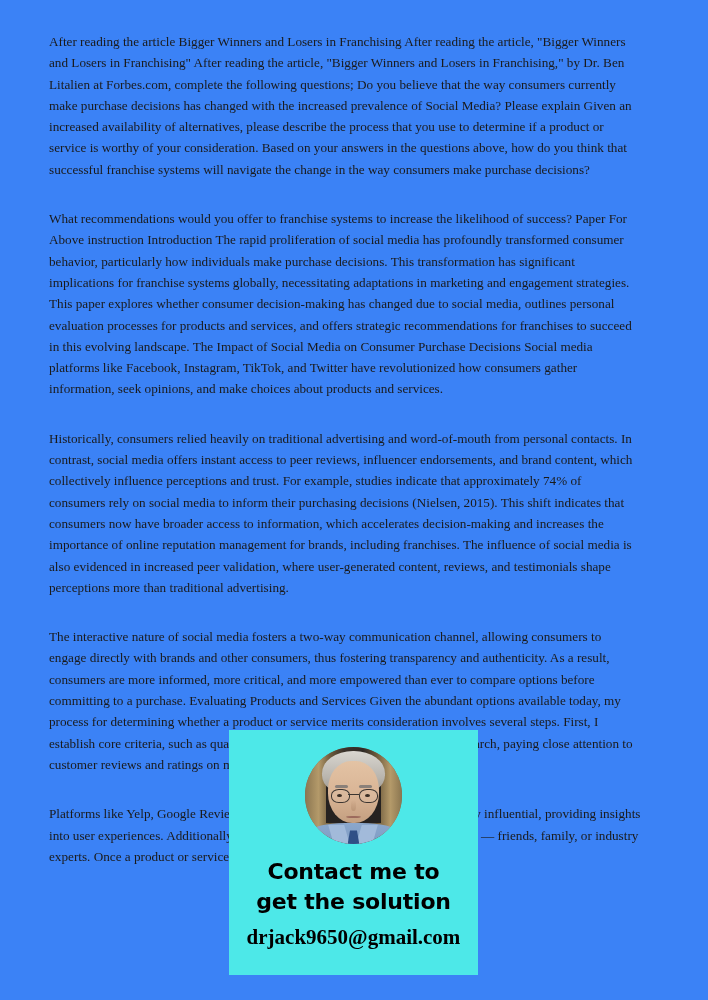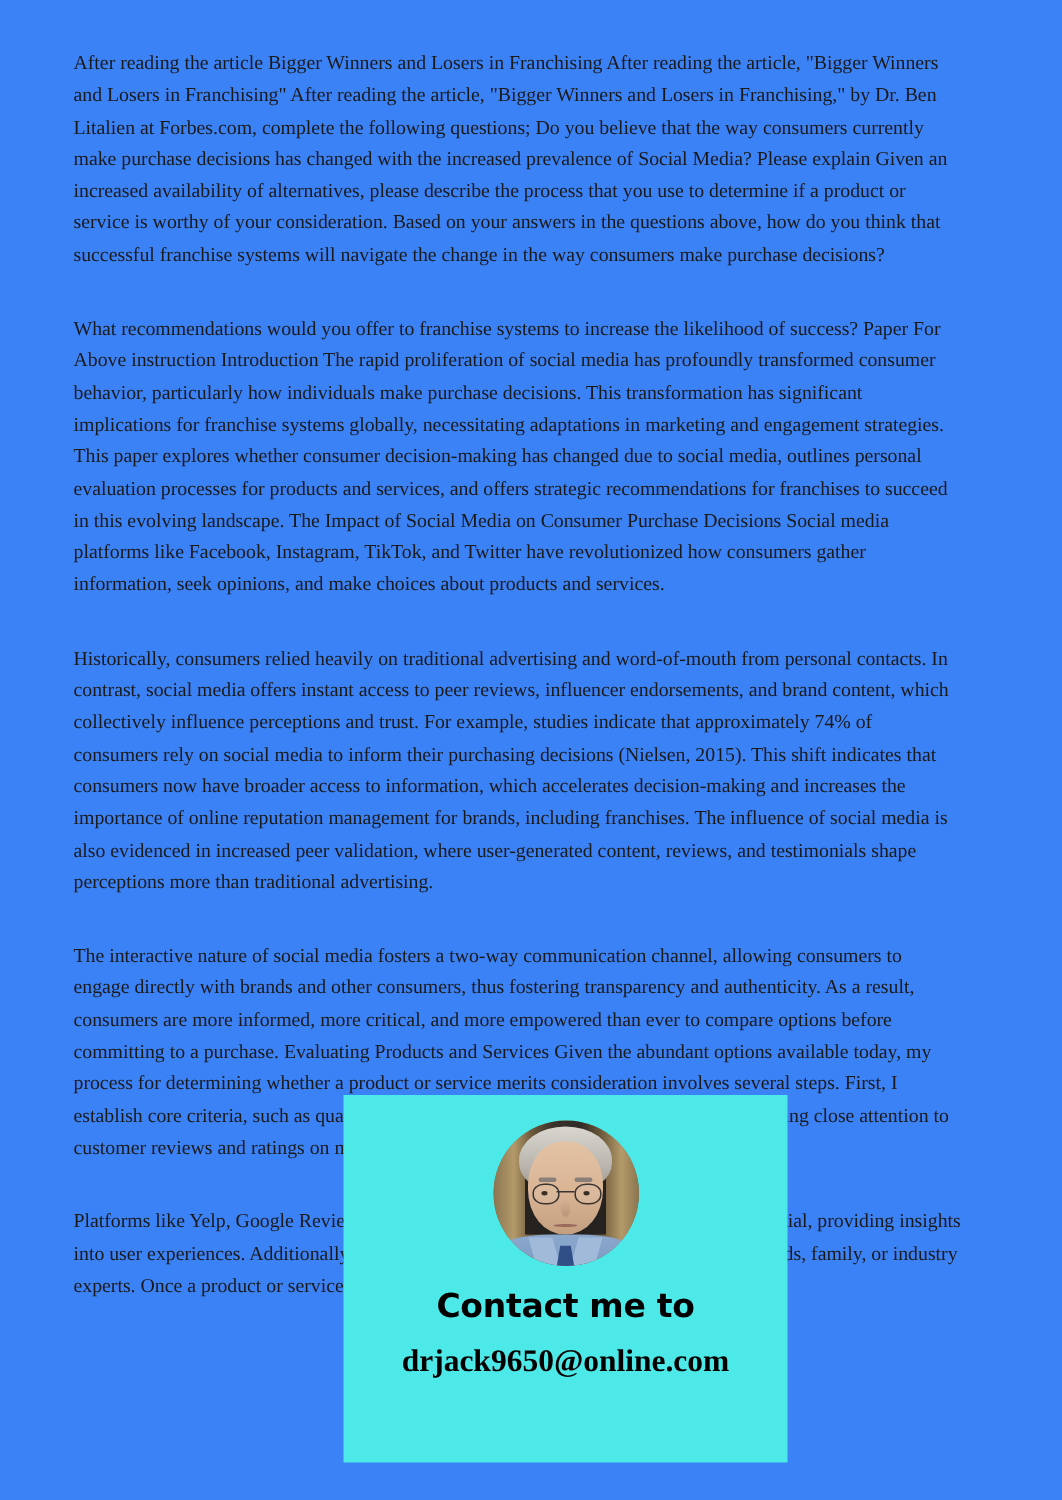--- a/index.html
+++ b/index.html
@@ -36,21 +36,21 @@
   }
   .para + .para {
     margin-top: 28px;
   }
 
   
   .promo-overlay {
     position: absolute;
     left: 229px;
     top: 730px;
-    width: 296px;
+    width: 249px;
     height: 245px;
     background: #4de8e8;
     box-sizing: border-box;
     display: flex;
     flex-direction: column;
     align-items: center;
     overflow: hidden;
   }
   .promo-avatar {
     position: relative;
@@ -234,16 +234,17 @@
       <span class="ph-eye-r"></span>
       <span class="ph-nose"></span>
       <span class="ph-mouth"></span>
       <span class="ph-shirt"></span>
       <span class="ph-collar-l"></span>
       <span class="ph-collar-r"></span>
       <span class="ph-tie"></span>
     </div>
 
     <div class="promo-line1">Contact me to</div>
-    <div class="promo-email">drjack9650@online.com</div>
+    <div class="promo-line2">get the solution</div>
+    <div class="promo-email">drjack9650@gmail.com</div>
   </div>
 
 </div>
 
 </body></html>

